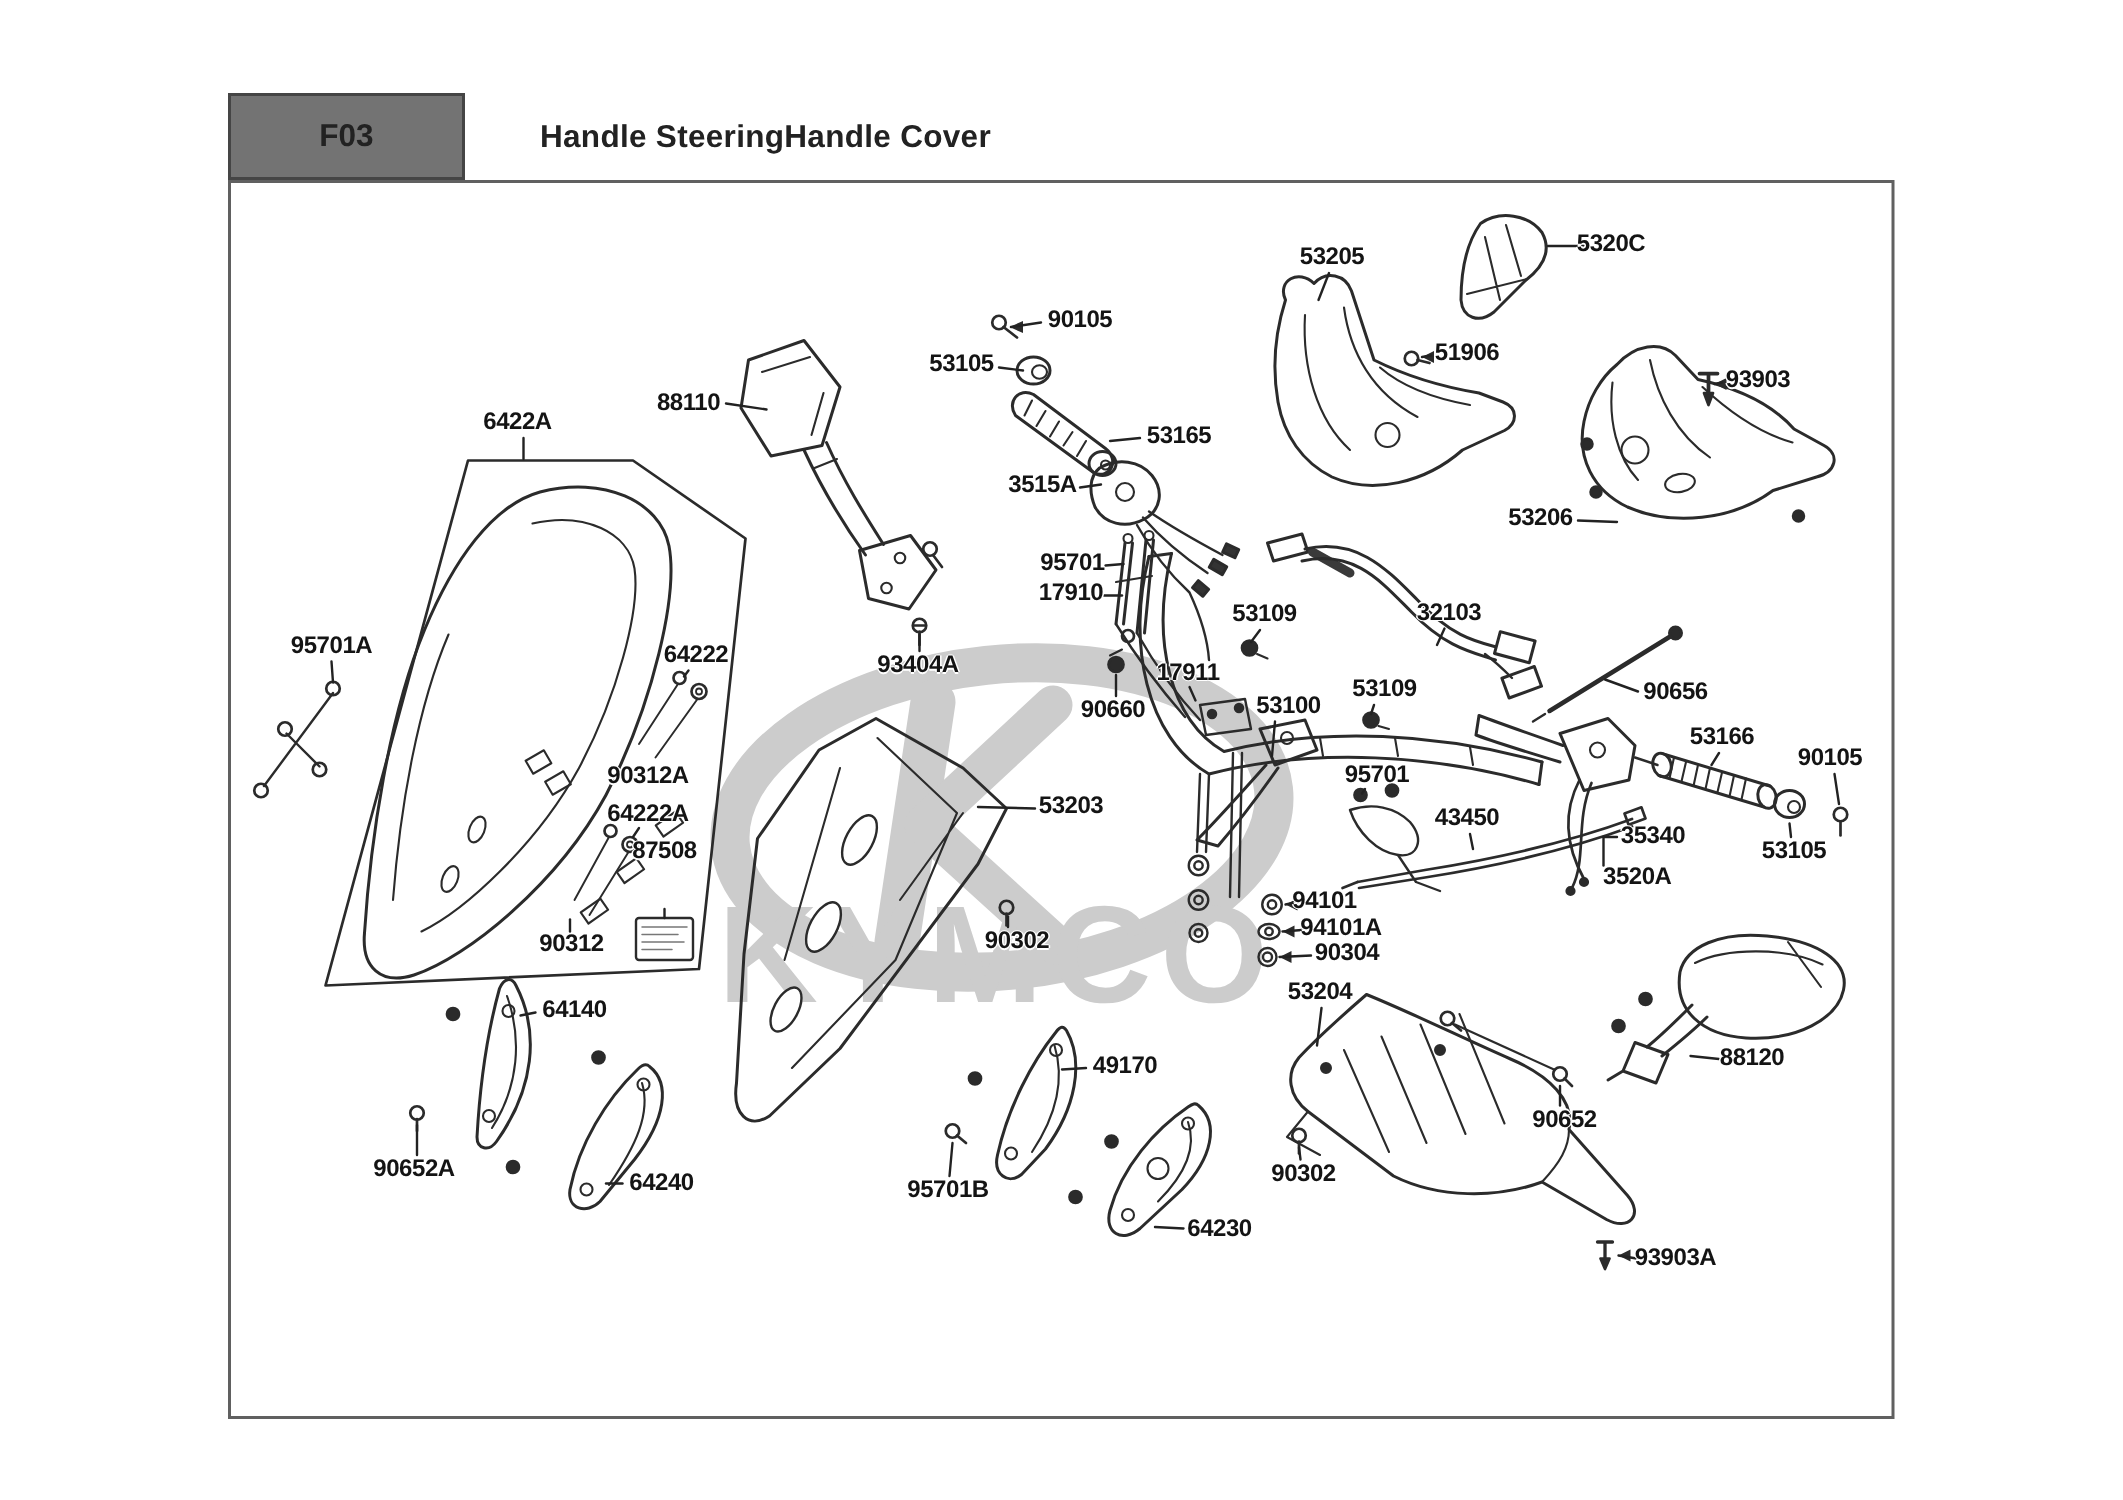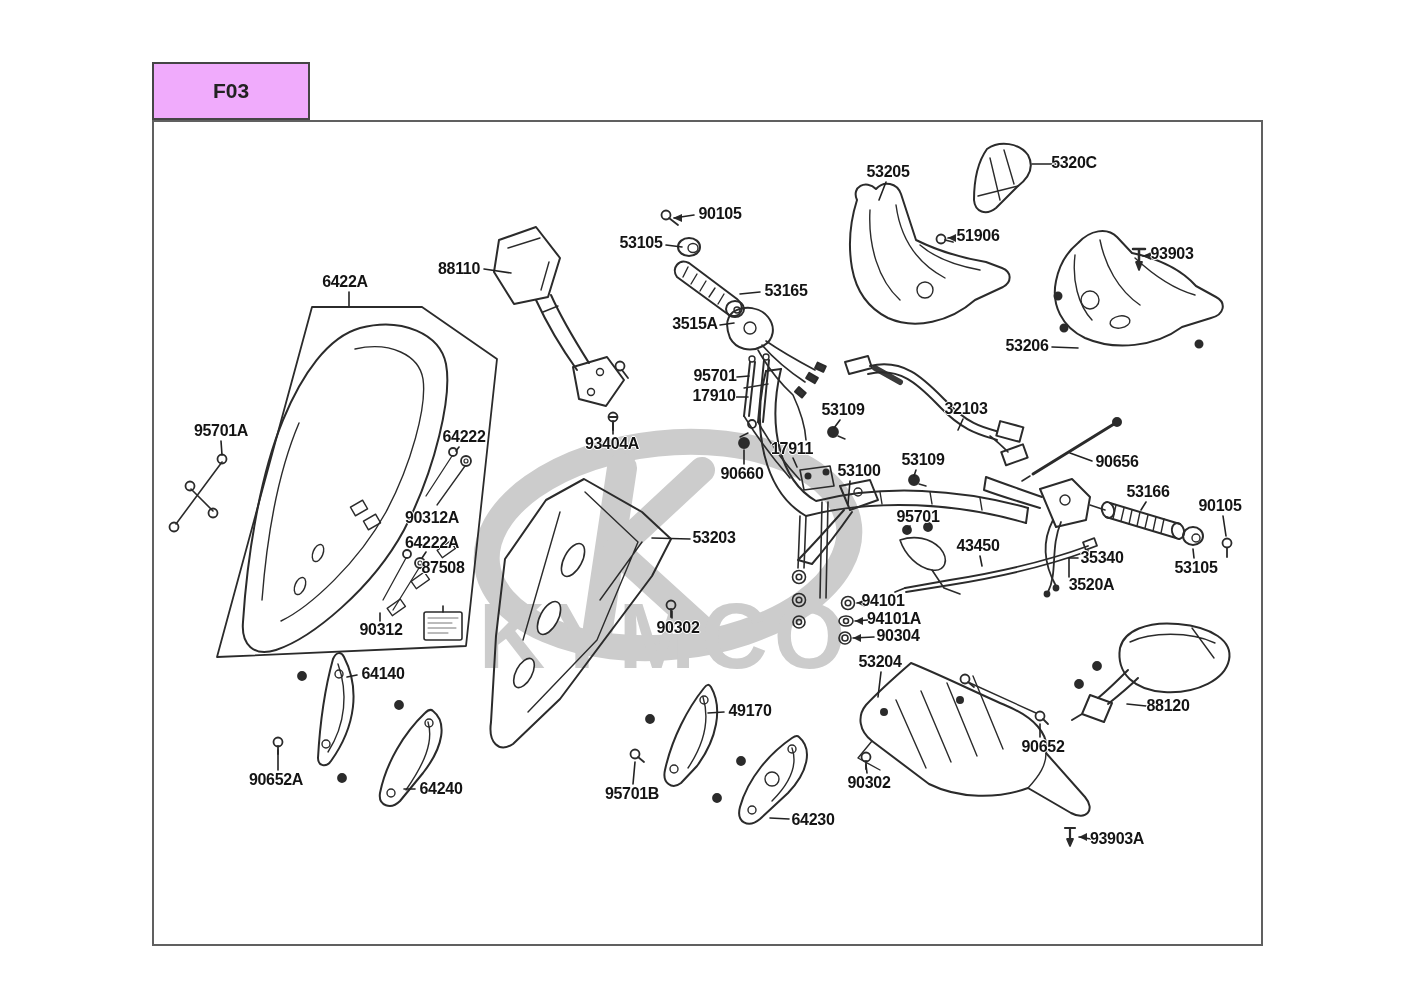--- a/index.html
+++ b/index.html
@@ -1,41 +1,42 @@
 <!DOCTYPE html>
 <html><head>
 <meta charset="utf-8">
 <style>
   html,body{margin:0;padding:0;background:#ffffff;}
   body{width:1415px;height:1000px;position:relative;overflow:hidden;
        font-family:"Liberation Sans",sans-serif;}
   .stage{position:absolute;left:0;top:0;width:1415px;height:1000px;}
   .hdr-code{position:absolute;left:152px;top:62px;width:158px;height:58px;
     border:2px solid #454545;box-sizing:border-box;display:flex;align-items:center;
-    justify-content:center;font-size:21px;font-weight:bold;color:#222;background:#f0abfc;z-index:3;}
+    justify-content:center;font-size:21px;font-weight:bold;color:#222;background:#737373;z-index:3;}
   .hdr-title{position:absolute;left:360px;top:80px;font-size:21px;font-weight:bold;
     color:#222;letter-spacing:0.2px;z-index:3;white-space:nowrap;}
   .content-frame{position:absolute;left:152px;top:120px;width:1111px;height:826px;
     border:2px solid #606060;box-sizing:border-box;background:transparent;z-index:1;}
   .footer-page{position:absolute;left:152px;top:952px;width:1111px;text-align:center;
     font-size:18px;font-weight:bold;color:#222;z-index:3;}
   svg.art{position:absolute;left:0;top:0;z-index:2;}
   .part-label{position:absolute;transform:translate(-50%,-50%);
     font-weight:bold;font-size:16px;line-height:1;color:#141414;letter-spacing:-0.3px;
     white-space:nowrap;z-index:4;
     text-shadow:1px 0 0 #fff,-1px 0 0 #fff,0 1px 0 #fff,0 -1px 0 #fff;}
 </style>
 </head>
 <body>
 
 <div class="stage">
 
   <div class="hdr-code">
     <span>F03</span>
   </div>
+  <div class="hdr-title">Handle SteeringHandle Cover</div>
   <div class="content-frame"></div>
 
   <svg class="art" width="1415" height="1000" viewBox="0 0 1415 1000">
 
     <g stroke="#cccccc" fill="none" stroke-linecap="round" stroke-linejoin="round">
       <ellipse cx="668" cy="545" rx="182" ry="102" stroke-width="26" transform="rotate(-6 668 545)"></ellipse>
       <path d="M 622,468 L 598,628" stroke-width="30"></path>
       <path d="M 702,470 L 616,550 L 704,630" stroke-width="26"></path>
     </g>
     <text x="665" y="668" text-anchor="middle" font-family="Liberation Sans, sans-serif" font-size="92" font-weight="bold" letter-spacing="6" fill="#cccccc">KYMCO</text>

